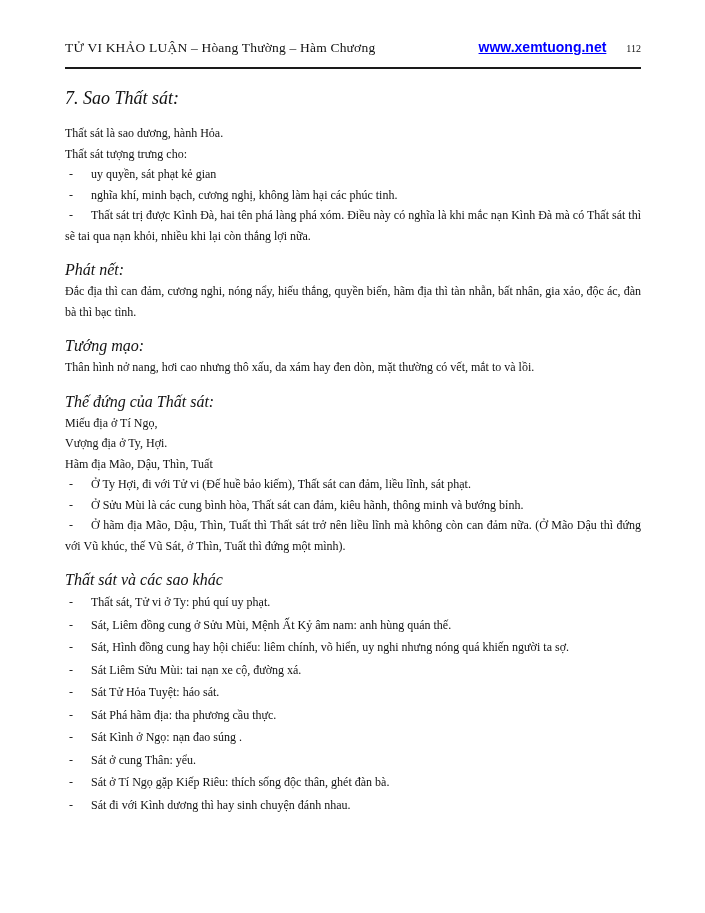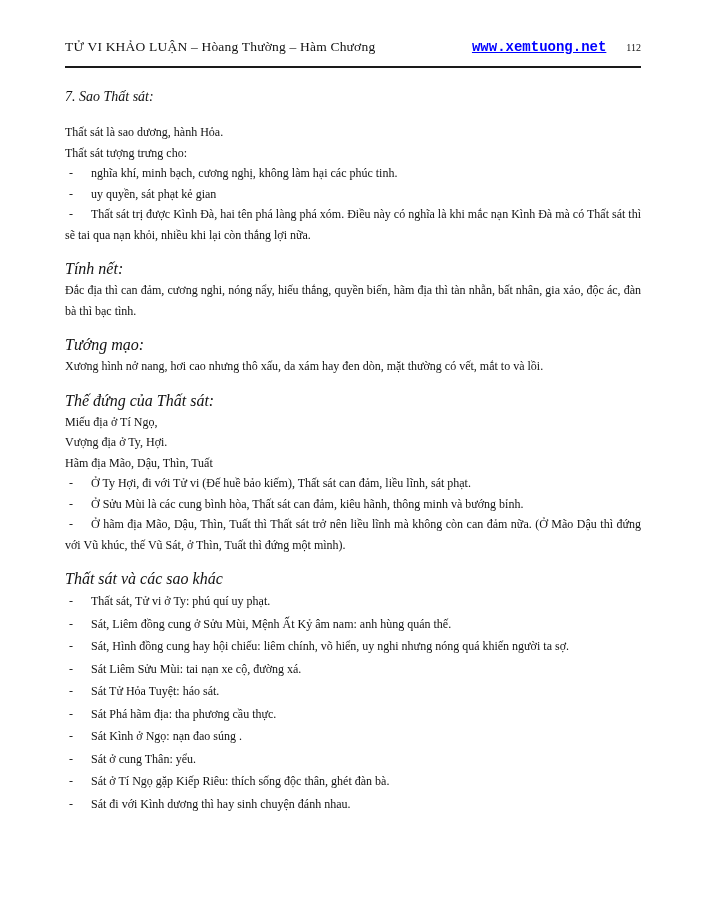--- a/index.html
+++ b/index.html
@@ -16,38 +16,38 @@
   }
   .header-row {
     display: flex;
     align-items: baseline;
     font-size: 13.5px;
     line-height: 18px;
     white-space: nowrap;
   }
   .header-title { flex: 1 1 auto; letter-spacing: 0.2px; }
   .header-link {
-    font-family: Liberation Mono, monospace;
+    font-family: Liberation Sans, sans-serif;
     font-weight: bold;
     font-size: 14px;
     text-decoration: underline;
     margin-right: 20px;
     cursor: pointer;
     text-align: center;
   }
   .header-page { font-size: 10px; }
   .header-rule {
     margin-top: 9px;
     border-bottom: 2px solid #1a1a1a;
     height: 0;
   }
   .doc-body { margin: 0; }
   .doc-title {
     margin: 17px 0 13px 0;
-    font-size: 14px;
+    font-size: 18px;
     line-height: 24px;
     font-style: italic;
     font-weight: normal;
   }
   .sec-heading {
     margin: 13px 0 0 0;
     font-size: 16px;
     line-height: 22px;
     font-style: italic;
     font-weight: normal;
@@ -73,27 +73,27 @@
   <div class="header-row">
     <span class="header-title">TỬ VI KHẢO LUẬN – Hòang Thường – Hàm Chương</span>
     <a class="header-link" style="color: rgb(0, 0, 255);">www.xemtuong.net</a>
     <span class="header-page">112</span>
   </div>
   <div class="header-rule"></div>
   <div class="doc-body">
       <h1 class="doc-title">7. Sao Thất sát:</h1>
       <p class="line">Thất sát là sao dương, hành Hỏa.</p>
       <p class="line">Thất sát tượng trưng cho:</p>
+      <p class="bullet"><span class="dash">-</span><span>uy quyền, sát phạt kẻ gian</span></p>
       <p class="bullet"><span class="dash">-</span><span>nghĩa khí, minh bạch, cương nghị, không làm hại các phúc tinh.</span></p>
-      <p class="bullet"><span class="dash">-</span><span>uy quyền, sát phạt kẻ gian</span></p>
       <p class="bullet"><span class="dash">-</span><span>Thất sát trị được Kình Đà, hai tên phá làng phá xóm. Điều này có nghĩa là khi mắc nạn Kình Đà mà có Thất sát thì sẽ tai qua nạn khỏi, nhiều khi lại còn thắng lợi nữa.</span></p>
-      <h2 class="sec-heading">Tính nết:</h2>
+      <h2 class="sec-heading">Phát nết:</h2>
       <p class="para">Đắc địa thì can đảm, cương nghi, nóng nẩy, hiếu thắng, quyền biến, hãm địa thì tàn nhẫn, bất nhân, gia xảo, độc ác, đàn bà thì bạc tình.</p>
       <h2 class="sec-heading">Tướng mạo:</h2>
-      <p class="para">Xương hình nở nang, hơi cao nhưng thô xấu, da xám hay đen dòn, mặt thường có vết, mắt to và lồi.</p>
+      <p class="para">Thân hình nở nang, hơi cao nhưng thô xấu, da xám hay đen dòn, mặt thường có vết, mắt to và lồi.</p>
       <h2 class="sec-heading">Thế đứng của Thất sát:</h2>
       <p class="line">Miếu địa ở Tí Ngọ,</p>
       <p class="line">Vượng địa ở Ty, Hợi.</p>
       <p class="line">Hãm địa Mão, Dậu, Thìn, Tuất</p>
       <p class="bullet"><span class="dash">-</span><span>Ở Ty Hợi, đi với Tử vi (Đế huề bảo kiếm), Thất sát can đảm, liều lĩnh, sát phạt.</span></p>
       <p class="bullet"><span class="dash">-</span><span>Ở Sửu Mùi là các cung bình hòa, Thất sát can đảm, kiêu hãnh, thông minh và bướng bỉnh.</span></p>
       <p class="bullet"><span class="dash">-</span><span>Ở hãm địa Mão, Dậu, Thìn, Tuất thì Thất sát trở nên liều lĩnh mà không còn can đảm nữa. (Ở Mão Dậu thì đứng với Vũ khúc, thế Vũ Sát, ở Thìn, Tuất thì đứng một mình).</span></p>
       <h2 class="sec-heading">Thất sát và các sao khác</h2>
       <p class="bullet spaced"><span class="dash">-</span><span>Thất sát, Tử vi ở Ty: phú quí uy phạt.</span></p>
       <p class="bullet spaced"><span class="dash">-</span><span>Sát, Liêm đồng cung ở Sửu Mùi, Mệnh Ất Kỷ âm nam: anh hùng quán thế.</span></p>

